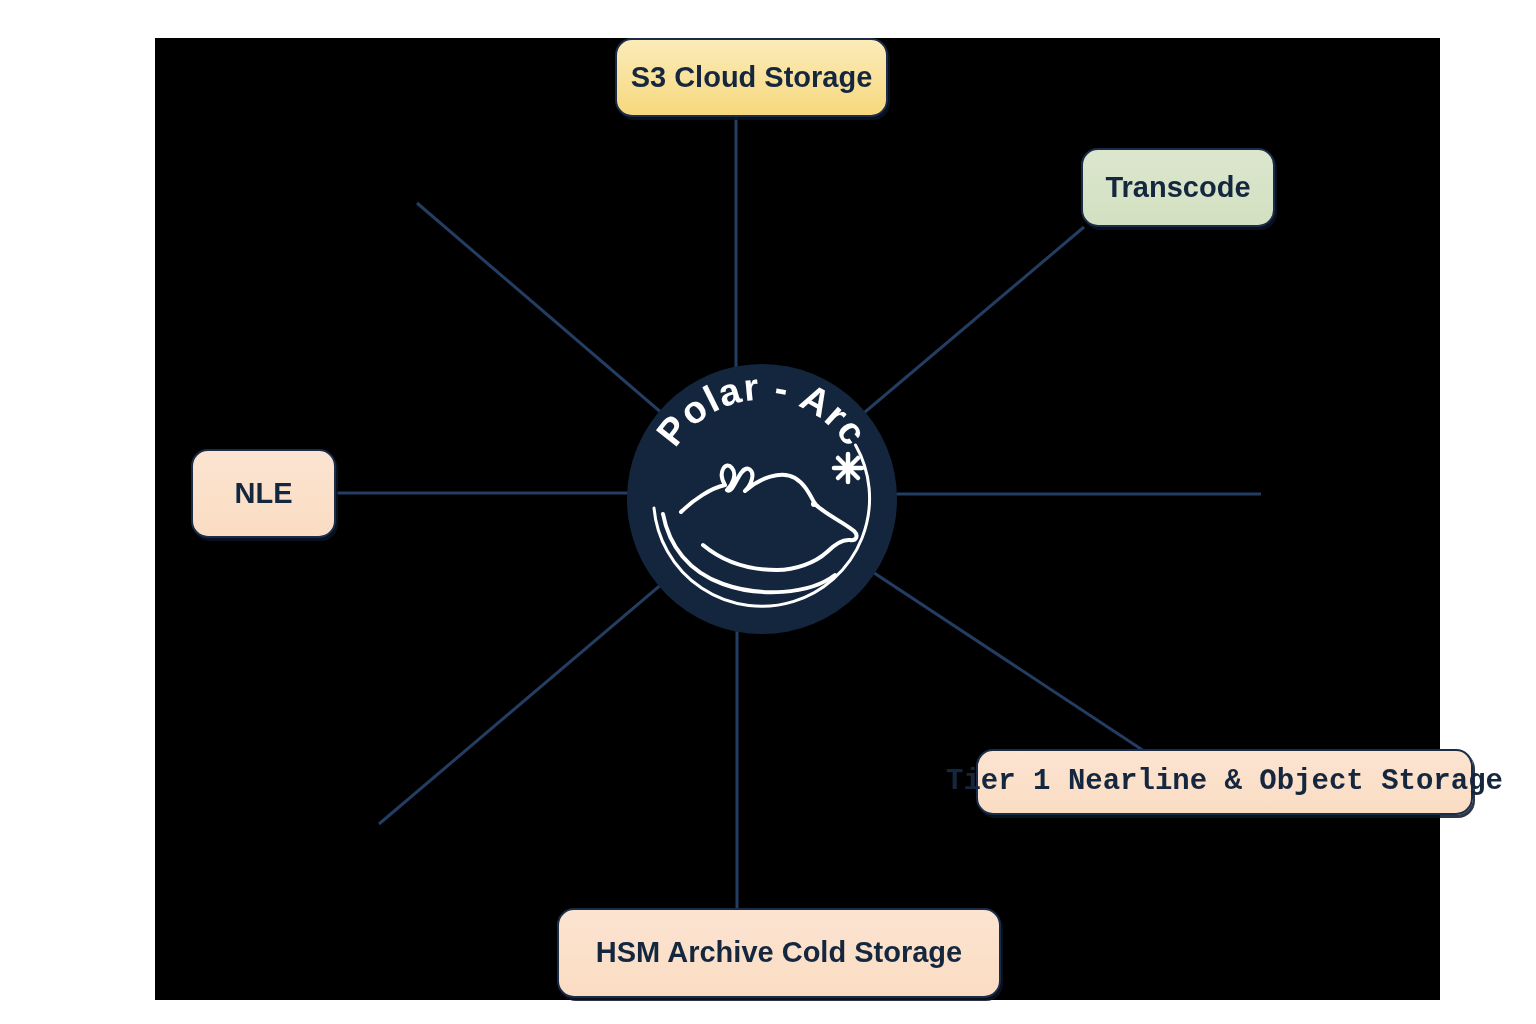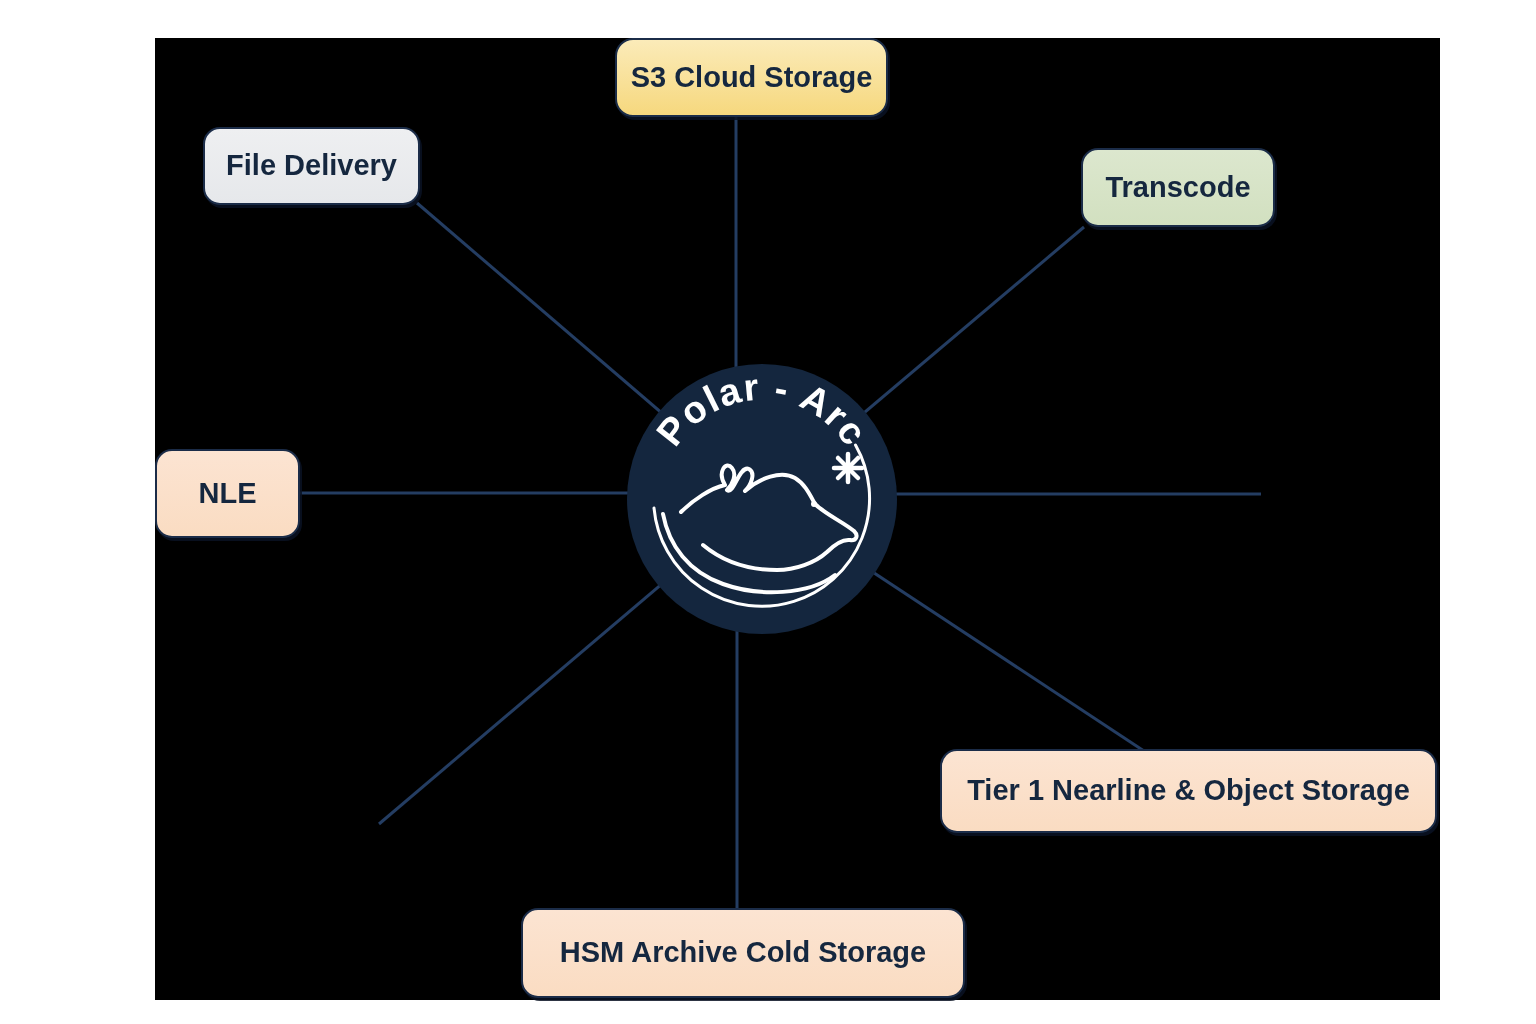--- a/index.html
+++ b/index.html
@@ -36,32 +36,32 @@
     text-align: center;
     padding: 0 10px;
   }
   .node-label {
     font-weight: 700;
     font-size: 29px;
     color: #15273F;
     line-height: 1.1;
     white-space: nowrap;
   }
-  .c-yellow { background: linear-gradient(180deg, #FBEBB9 0%, #F6D87E 100%); border-radius: 18px; }
+  .c-yellow { background: linear-gradient(180deg, #FBEBB9 0%, #F6D87E 100%); }
   .c-green  { background: linear-gradient(180deg, #DCE7CE 0%, #D2E0C0 100%); }
   .c-gray   { background: linear-gradient(180deg, #EEEFF1 0%, #E6E8EB 100%); }
-  .c-peach  { background: linear-gradient(180deg, #FCE4D2 0%, #FADCC2 100%); }
+  .c-peach  { background: linear-gradient(180deg, #FCE4D2 0%, #FADCC2 100%); margin-left: 36px; }
 
   .n-s3       { left: 460px; top:   0px; width: 273px; height: 79px; }
   .n-filedel  { left:  48px; top:  89px; width: 217px; height: 78px; }
   .n-transcode{ left: 926px; top: 110px; width: 194px; height: 79px; }
   .n-nle      { left:   0px; top: 411px; width: 145px; height: 89px; }
   .n-nas      { left:1104px; top: 412px; width: 133px; height: 89px; }
   .n-capture  { left:  33px; top: 784px; width: 309px; height: 76px; }
-  .n-tier1    { left: 785px; top: 711px; width: 497px; height: 84px; }
+  .n-tier1    { left: 785px; top: 711px; width: 497px; height: 66px; font-family: Liberation Mono, monospace; }
   .n-hsm      { left: 366px; top: 870px; width: 444px; height: 90px; }
 </style>
 </head>
 <body>
 
 <div class="page">
   <div class="canvas">
 
     <svg class="overlay" viewBox="0 0 1285 962">
 
@@ -115,23 +115,20 @@
           <line x1="211" y1="94" x2="231" y2="114"></line>
           <line x1="231" y1="94" x2="211" y2="114"></line>
         </g>
       </g>
     </svg>
 
     <div class="node c-yellow n-s3">
       <span class="node-label">S3 Cloud Storage</span>
     </div>
 
-    <div class="node c-gray n-filedel">
-      <span class="node-label">File Delivery</span>
-    </div>
 
     <div class="node c-green n-transcode">
       <span class="node-label">Transcode</span>
     </div>
 
 
     <div class="node c-peach n-nle">
       <span class="node-label">NLE</span>
     </div>
 

